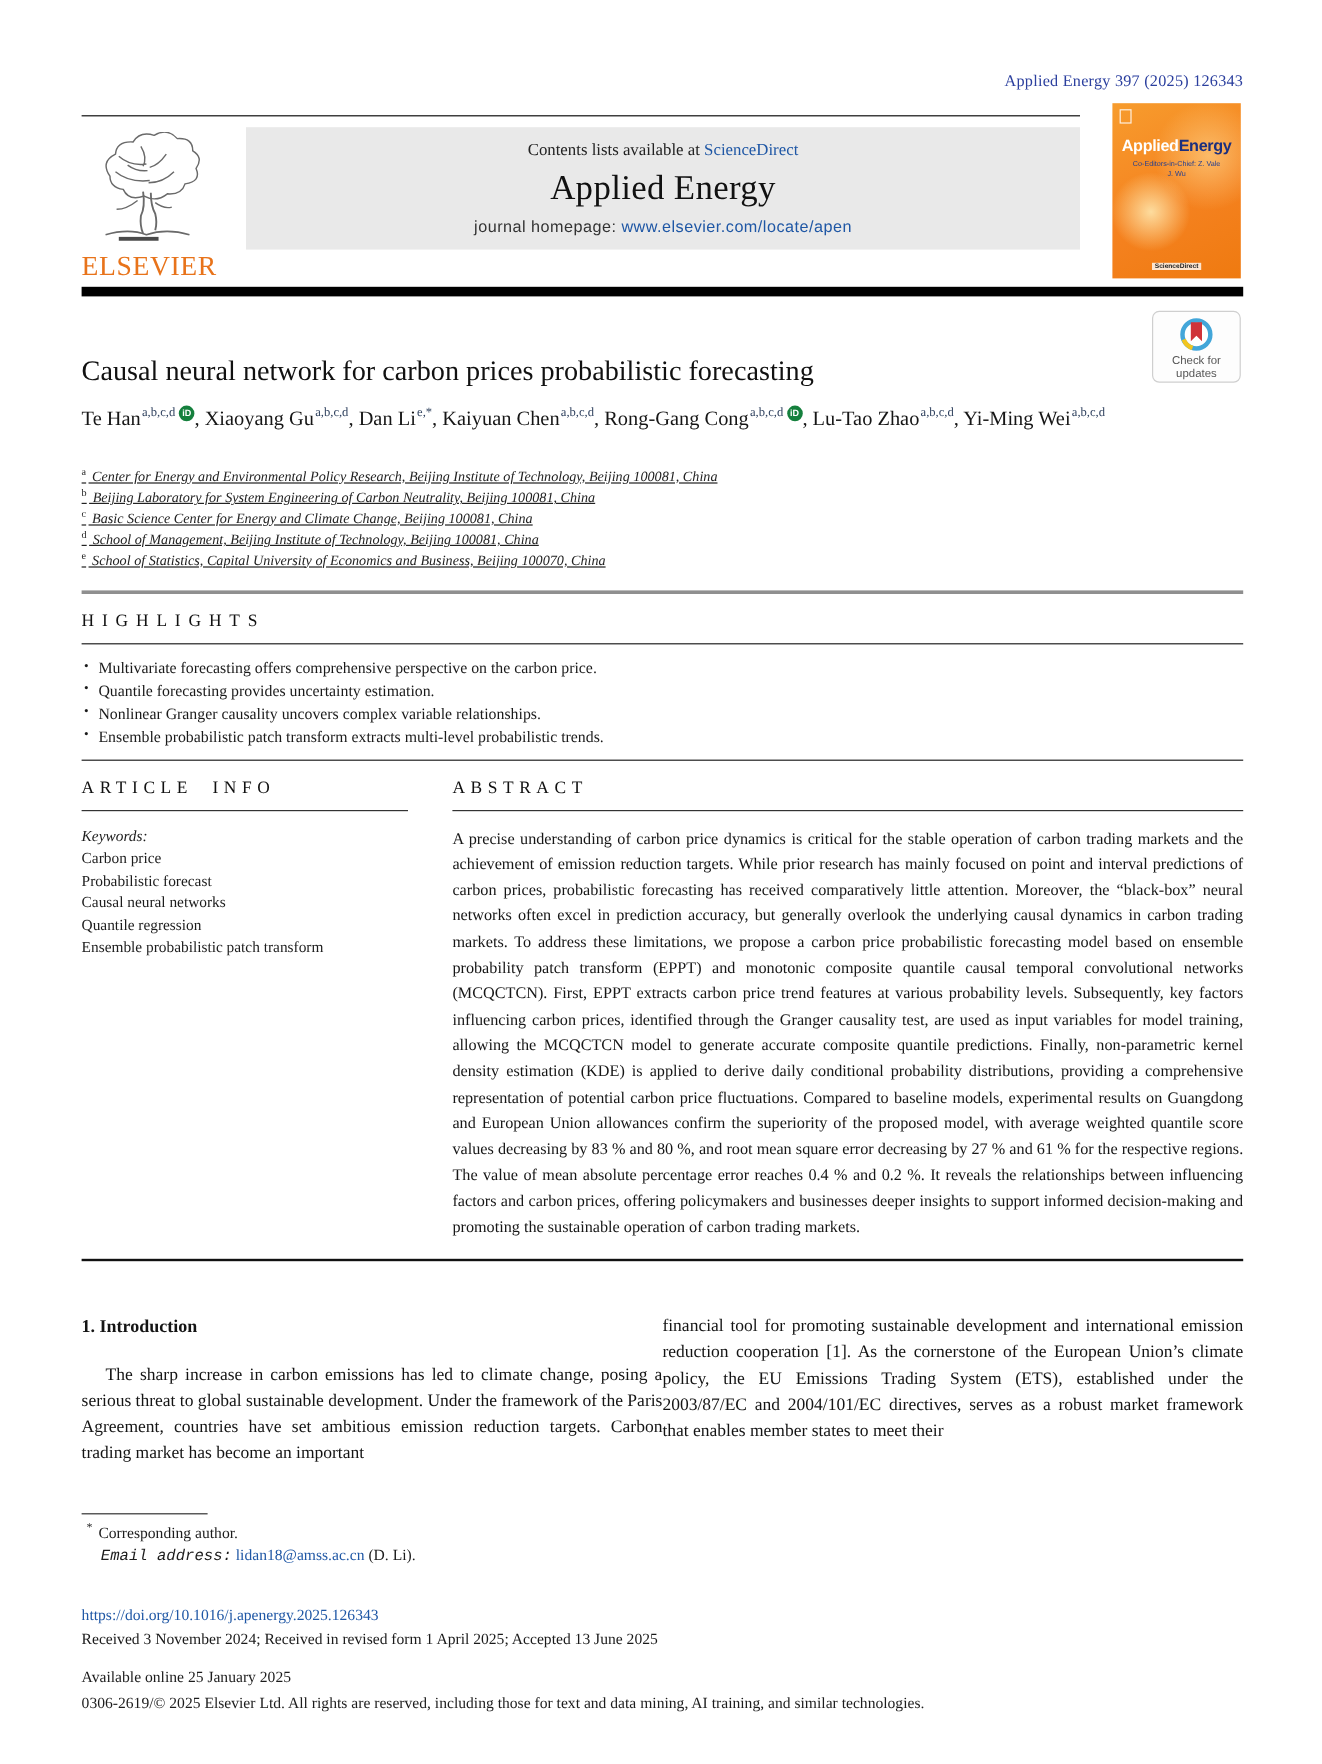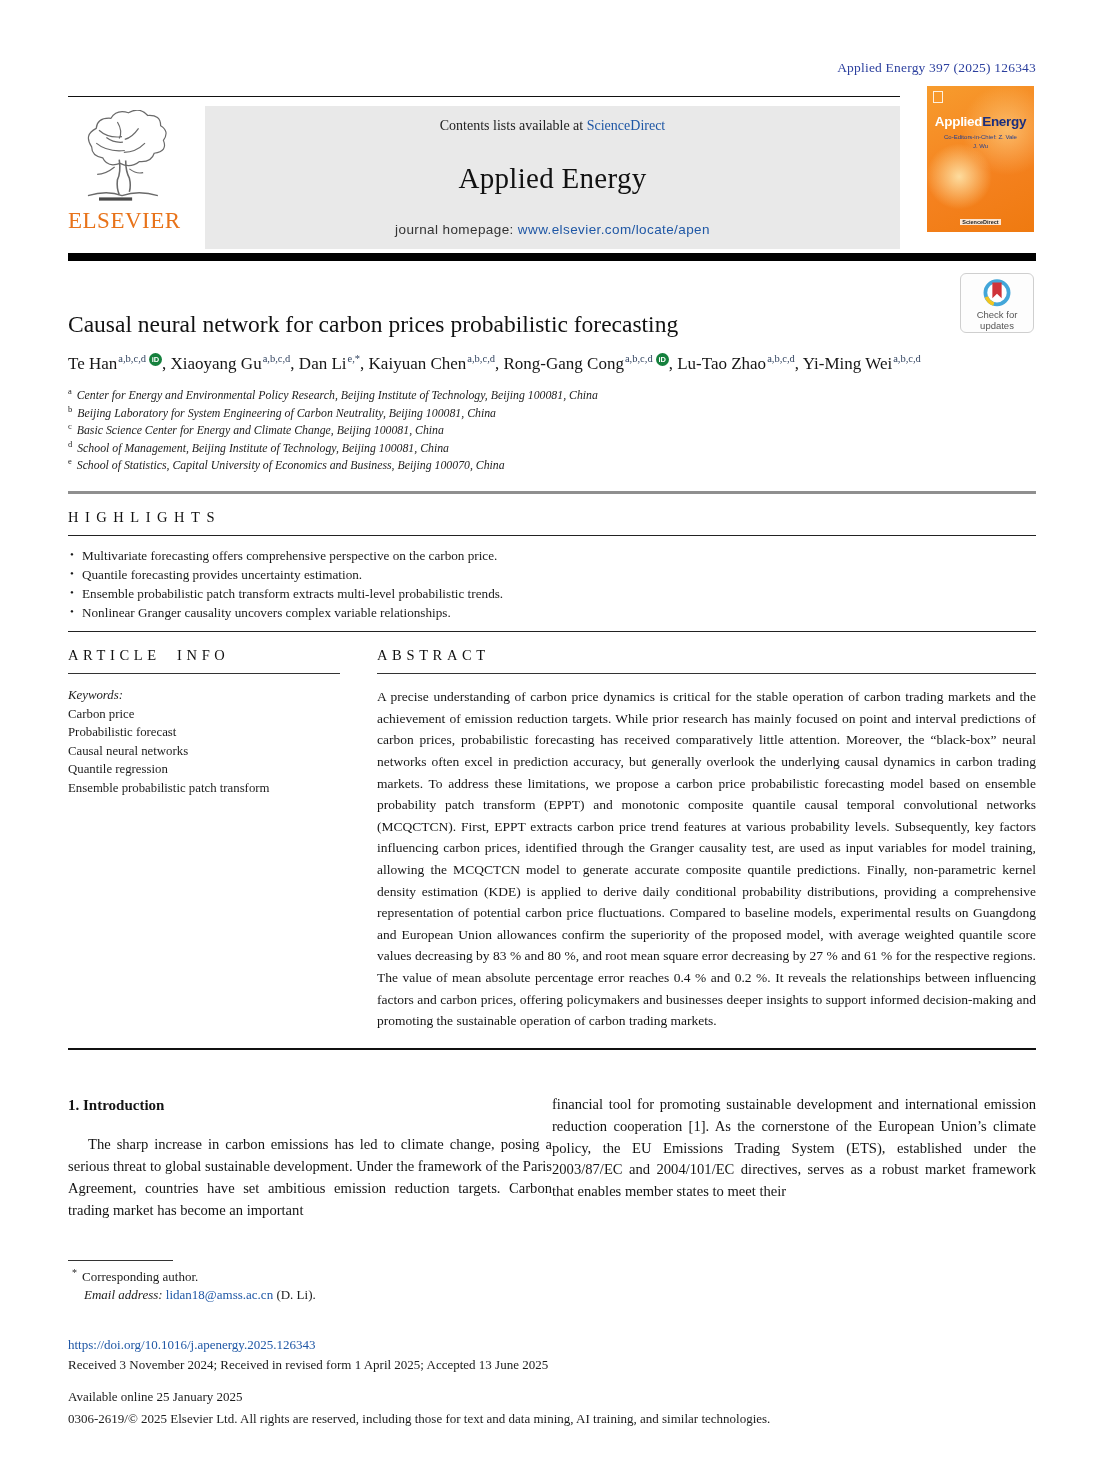--- a/index.html
+++ b/index.html
@@ -19,21 +19,21 @@
   .header-row { display: flex; margin-top: 20px; }
   .header-left { width: 832px; }
   .top-rule { border-top: 1.5px solid #111; }
   .banner-row { display: flex; margin-top: 9px; }
   .logo-col { width: 137px; padding-top: 4px; }
   .logo-col .elsevier-word {
     color: #e8731a; font-size: 23px; letter-spacing: 0.5px;
     font-family: "Liberation Serif", serif; margin-top: 2px;
   }
   .banner {
-    flex: 1; background: #e9e9e9; height: 143px;
+    flex: 1; background: #e9e9e9; height: 102px;
     display: flex; flex-direction: column; align-items: center;
     justify-content: space-between; padding: 12px 10px 12px 10px;
   }
   .contents-line { font-size: 14px; color: #222; }
   .contents-line a { color: #1f57a5; text-decoration: none; }
   .banner-title { font-size: 29px; color: #111; letter-spacing: 0.3px; }
   .homepage-line { font-family: "Liberation Sans", sans-serif; font-size: 13.5px; color: #333; letter-spacing: 0.4px; }
   .homepage-line a { color: #1f57a5; text-decoration: none; text-align: center; }
 
   
@@ -73,21 +73,21 @@
 
   .authors { margin-top: 13px; font-size: 17px; max-width: 880px; line-height: 1.45; color: #161616; }
   .authors sup { font-size: 10.5px; color: #30425f; margin-left: 1px; }
   .orcid {
     display: inline-block; width: 13px; height: 13px; border-radius: 50%;
     background: #15803d; color: #fff; font-family: "Liberation Sans", sans-serif;
     font-size: 7.5px; font-weight: bold; text-align: center; line-height: 13px;
     vertical-align: super; margin-left: 3px; cursor: pointer;
   }
 
-  .affiliations { margin-top: 10px; font-size: 11.8px; font-style: italic; color: #222; line-height: 1.32; }
+  .affiliations { margin-top: 26px; font-size: 11.8px; font-style: italic; color: #222; line-height: 1.32; text-decoration: underline; }
   .affiliations sup { font-style: normal; font-size: 8.5px; margin-right: 2px; }
 
   
   .gray-rule { border-top: 3px solid #8f8f8f; margin-top: 17px; }
   .hl-heading { margin-top: 15px; font-size: 14.5px; letter-spacing: 0.45em; color: #111; }
   .thin-rule { border-top: 1.5px solid #222; margin-top: 9px; }
   .hl-list { list-style: none; margin-top: 10px; margin-bottom: 2px; }
   .hl-list li { font-size: 13.2px; line-height: 1.45; padding-left: 14px; position: relative; color: #1a1a1a; }
   .hl-list li::before { content: "•"; position: absolute; left: 2px; font-size: 11px; top: 1px; }
 
@@ -107,21 +107,21 @@
   .intro-col { flex: 1; font-size: 14.6px; line-height: 1.5; text-align: justify; color: #141414; }
   .intro-heading { font-size: 15px; font-weight: bold; margin-bottom: 18px; }
   .indent-first { text-indent: 20px; }
 
   
   .footnote { margin-top: 38px; font-size: 13px; }
   .footnote-rule { width: 105px; border-top: 1px solid #333; margin-bottom: 6px; }
   .footnote .line1 { padding-left: 4px; }
   .footnote .marker { font-size: 10px; vertical-align: super; margin-right: 5px; }
   .footnote .line2 { padding-left: 16px; margin-top: 2px; }
-  .footnote .email-label { font-style: italic; }
+  .footnote .email-label { font-style: italic; font-family: Liberation Mono, monospace; }
   .footnote a { color: #1f57a5; text-decoration: none; }
 
   .footer { margin-top: 32px; font-size: 13px; line-height: 1.55; }
   .footer a { color: #1f57a5; text-decoration: none; }
   .footer .received { color: #1a1a1a; }
   .footer .available { margin-top: 12px; }
   .footer .copyright { margin-top: 1px; }
 </style>
 </head>
 <body>
@@ -195,22 +195,22 @@
       <div><sup>d</sup><span> School of Management, Beijing Institute of Technology, Beijing 100081, China</span></div>
       <div><sup>e</sup><span> School of Statistics, Capital University of Economics and Business, Beijing 100070, China</span></div>
     </div>
 
   <div class="gray-rule"></div>
   <div class="hl-heading">HIGHLIGHTS</div>
   <div class="thin-rule"></div>
   <ul class="hl-list">
       <li>Multivariate forecasting offers comprehensive perspective on the carbon price.</li>
       <li>Quantile forecasting provides uncertainty estimation.</li>
+      <li>Nonlinear Granger causality uncovers complex variable relationships.</li>
       <li>Ensemble probabilistic patch transform extracts multi-level probabilistic trends.</li>
-      <li>Nonlinear Granger causality uncovers complex variable relationships.</li>
     </ul>
   <div class="thin-rule"></div>
 
   <div class="info-abstract">
     <div class="info-col">
       <div class="sec-heading">ARTICLE INFO</div>
       <div class="sec-underline"></div>
       <div class="keywords">
         <div class="kw-label">Keywords:</div>
         <div>

